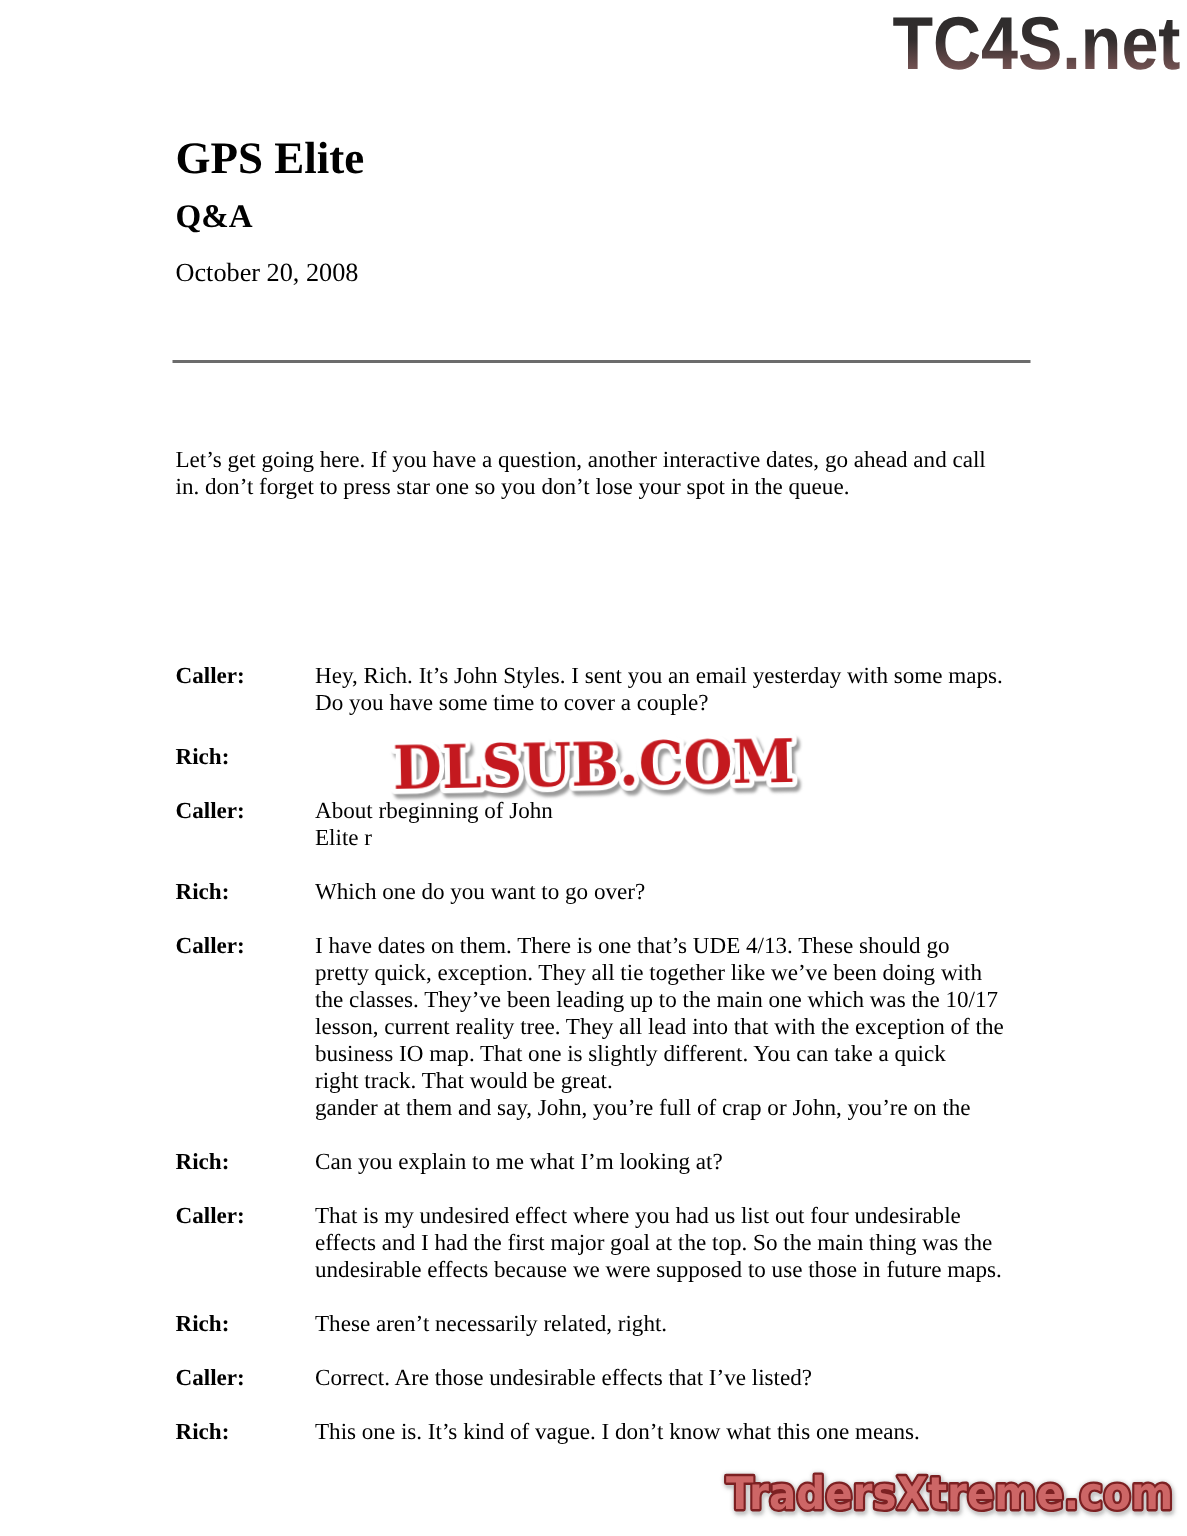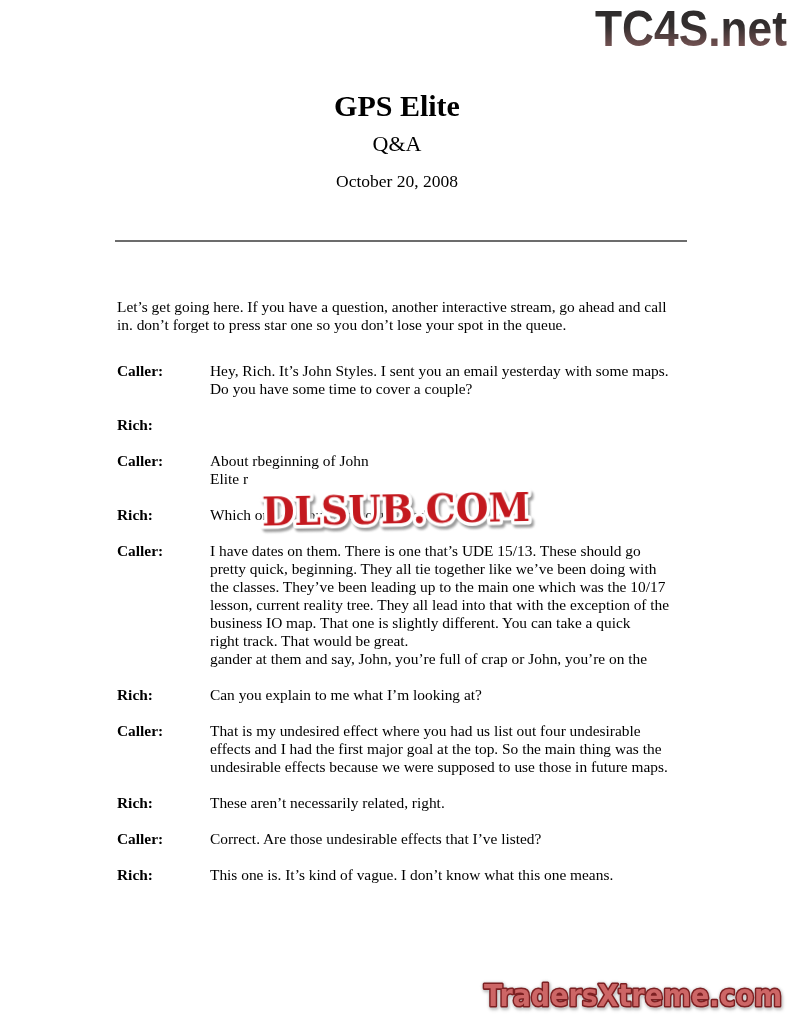--- a/index.html
+++ b/index.html
@@ -20,45 +20,45 @@
     top: 0; left: 592px;
     width: 200px; height: 54px;
   }
 
   
   .content {
     position: absolute;
     left: 117px; top: 0;
     width: 560px;
   }
-  .doc-header { text-align: center; }
+  .doc-header { text-align: left; }
   .doc-title {
     margin-top: 88px;
     font-size: 30px; line-height: 36px;
     font-weight: bold;
   }
   .doc-subtitle {
     margin-top: 7px;
     font-size: 22px; line-height: 26px;
-    font-weight: normal;
+    font-weight: bold;
   }
   .doc-date {
     margin-top: 14px;
     font-size: 17.5px; line-height: 21px;
   }
   .rule {
     border: none;
     border-top: 2px solid #6c6c6c;
     width: 572px;
     margin: 48px 0 0 -2px;
   }
   .intro { margin-top: 56px; }
   .line { white-space: nowrap; height: 18px; }
 
-  .dialogue { margin-top: 28px; font-family: Liberation Serif, serif; }
+  .dialogue { margin-top: 108px; font-family: Liberation Serif, serif; }
   .row { display: flex; margin-bottom: 18px; }
   .speaker { width: 93px; flex-shrink: 0; font-weight: bold; }
   .utterance { width: 467px; }
   .obscured-line {
     display: flex;
     width: 448px;
   }
 
   
   .watermark {
@@ -94,21 +94,21 @@
 <div class="content">
   <div class="doc-header">
     <div class="doc-title">GPS Elite</div>
     <div class="doc-subtitle">Q&amp;A</div>
     <div class="doc-date">October 20, 2008</div>
   </div>
 
   <hr class="rule">
 
   <div class="intro">
-    <div class="line">Let’s get going here. If you have a question, another interactive stream, go ahead and call</div>
+    <div class="line">Let’s get going here. If you have a question, another interactive dates, go ahead and call</div>
     <div class="line">in. don’t forget to press star one so you don’t lose your spot in the queue.</div>
   </div>
 
   <div class="dialogue">
       <div class="row">
     <div class="speaker">Caller:</div>
     <div class="utterance">
           <div class="line">Hey, Rich. It’s John Styles. I sent you an email yesterday with some maps.</div>
           <div class="line">Do you have some time to cover a couple?</div>
         </div>
@@ -128,22 +128,22 @@
   </div>
       <div class="row">
     <div class="speaker">Rich:</div>
     <div class="utterance">
           <div class="line">Which one do you want to go over?</div>
         </div>
   </div>
       <div class="row">
     <div class="speaker">Caller:</div>
     <div class="utterance">
-          <div class="line">I have dates on them. There is one that’s UDE 15/13. These should go</div>
-          <div class="line">pretty quick, beginning. They all tie together like we’ve been doing with</div>
+          <div class="line">I have dates on them. There is one that’s UDE 4/13. These should go</div>
+          <div class="line">pretty quick, exception. They all tie together like we’ve been doing with</div>
           <div class="line">the classes. They’ve been leading up to the main one which was the 10/17</div>
           <div class="line">lesson, current reality tree. They all lead into that with the exception of the</div>
           <div class="line">business IO map. That one is slightly different. You can take a quick</div>
           <div class="line">right track. That would be great.</div>
           <div class="line">gander at them and say, John, you’re full of crap or John, you’re on the</div>
         </div>
   </div>
       <div class="row">
     <div class="speaker">Rich:</div>
     <div class="utterance">

